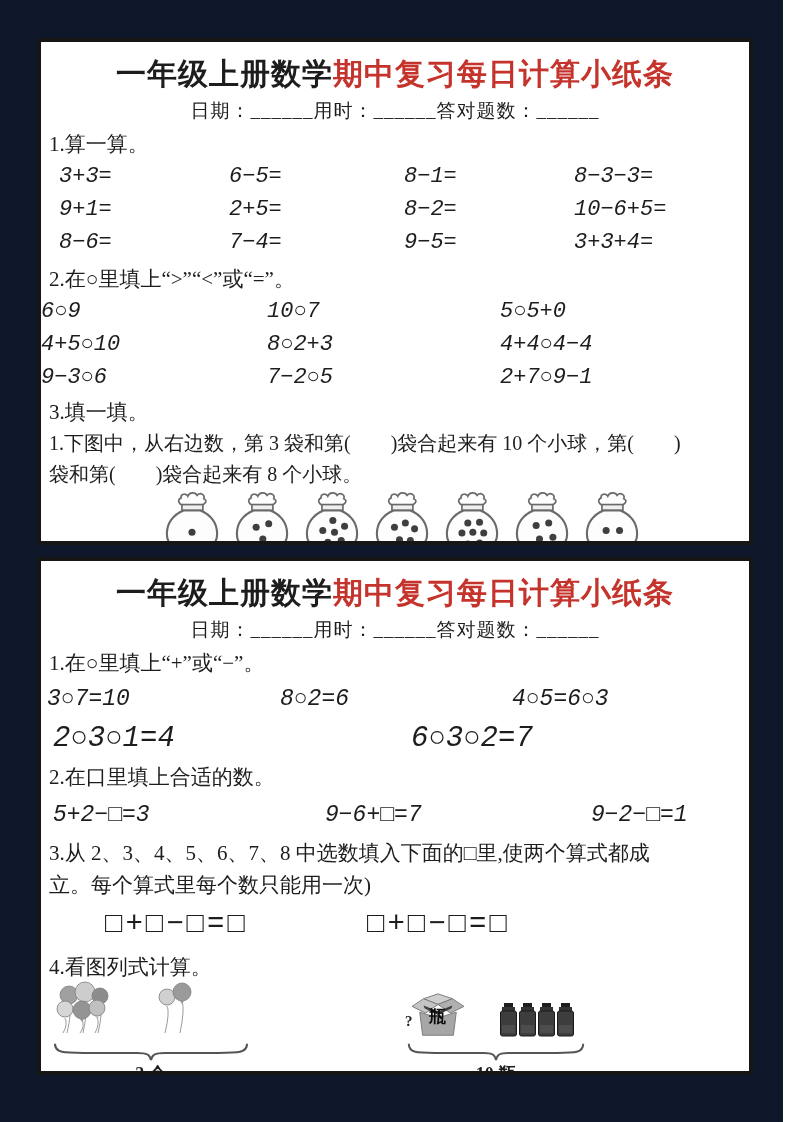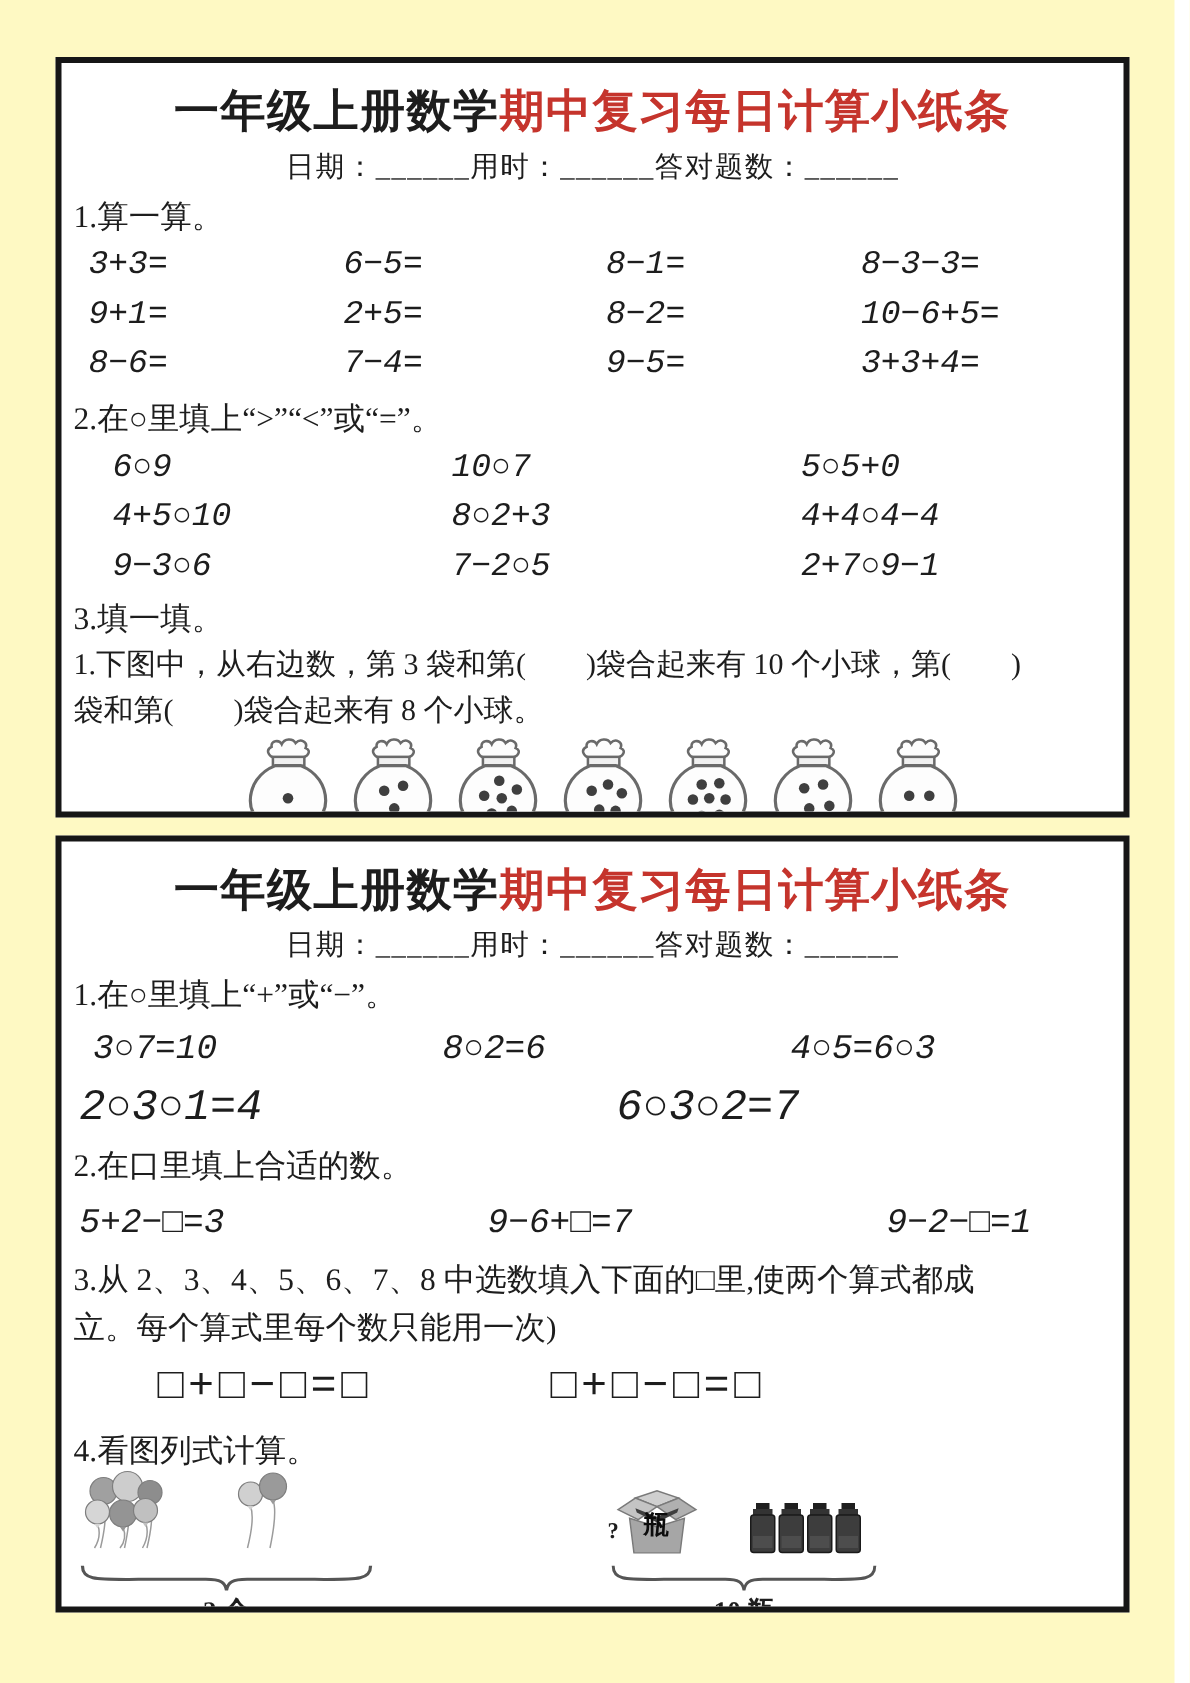--- a/index.html
+++ b/index.html
@@ -1,39 +1,39 @@
 <!DOCTYPE html>
 <html style="--accent: #c5342c;"><head>
 <meta charset="utf-8">
 <style>
   * { margin:0; padding:0; box-sizing:border-box; }
   html,body { background:#ffffff; }
   .page {
-    position:relative; width:783px; height:1122px; background:#fef9c3;
+    position:relative; width:783px; height:1122px; background:#0f172a;
     font-family:"Liberation Serif", serif; color:#1d1d1d; overflow:hidden;
   }
   .panel {
     position:absolute; left:37px; width:716px; border:4px solid #161616;
     background:#fff; overflow:hidden;
   }
   .panel.p1 { top:38px;  height:507px; }
   .panel.p2 { top:557px; height:518px; }
 
   .title { text-align:center; margin-top:12px; font-size:30px; font-weight:600; letter-spacing:1px; }
   .title .red { color:var(--accent,#c5342c); }
   .meta { text-align:center; font-size:19px; margin-top:3px; letter-spacing:1px; }
 
   .sec-head { font-size:21px; margin:6px 0 2px 8px; }
   .sec-head.tight { margin-top:4px; }
 
   .eq { font-family:Liberation Mono, monospace; font-style:italic; font-size:22px; }
   .grid { display:grid; }
   .g4  { grid-template-columns:170px 175px 170px auto; padding-left:18px; line-height:33px; }
-  .g3a { grid-template-columns:226px 233px auto; padding-left:20px; line-height:33px;margin-left:14px; }
-  .g3b { grid-template-columns:233px 232px auto; padding-left:21px; line-height:40px; font-size:23px; }
+  .g3a { grid-template-columns:226px 233px auto; line-height:33px; }
+  .g3b { grid-template-columns:233px 232px auto; padding-left:6px; line-height:40px; font-size:23px; }
   .g2a { grid-template-columns:358px auto; padding-left:12px; line-height:40px; font-size:29px; }
   .g3c { grid-template-columns:236px 230px auto; padding-left:12px; line-height:44px; font-size:23px;gap:36px; }
   .g2b { grid-template-columns:262px auto; padding-left:64px; line-height:48px; font-size:29px; letter-spacing:3px; }
 
   .fill-text { font-size:20px; line-height:31px; margin-left:8px; }
 
   .bags { display:flex; gap:4px; margin:2px 0 0 118px; }
   .bags svg { width:66px; height:62px; }
 
   .figs { display:flex; padding-left:12px; margin-top:2px; }

